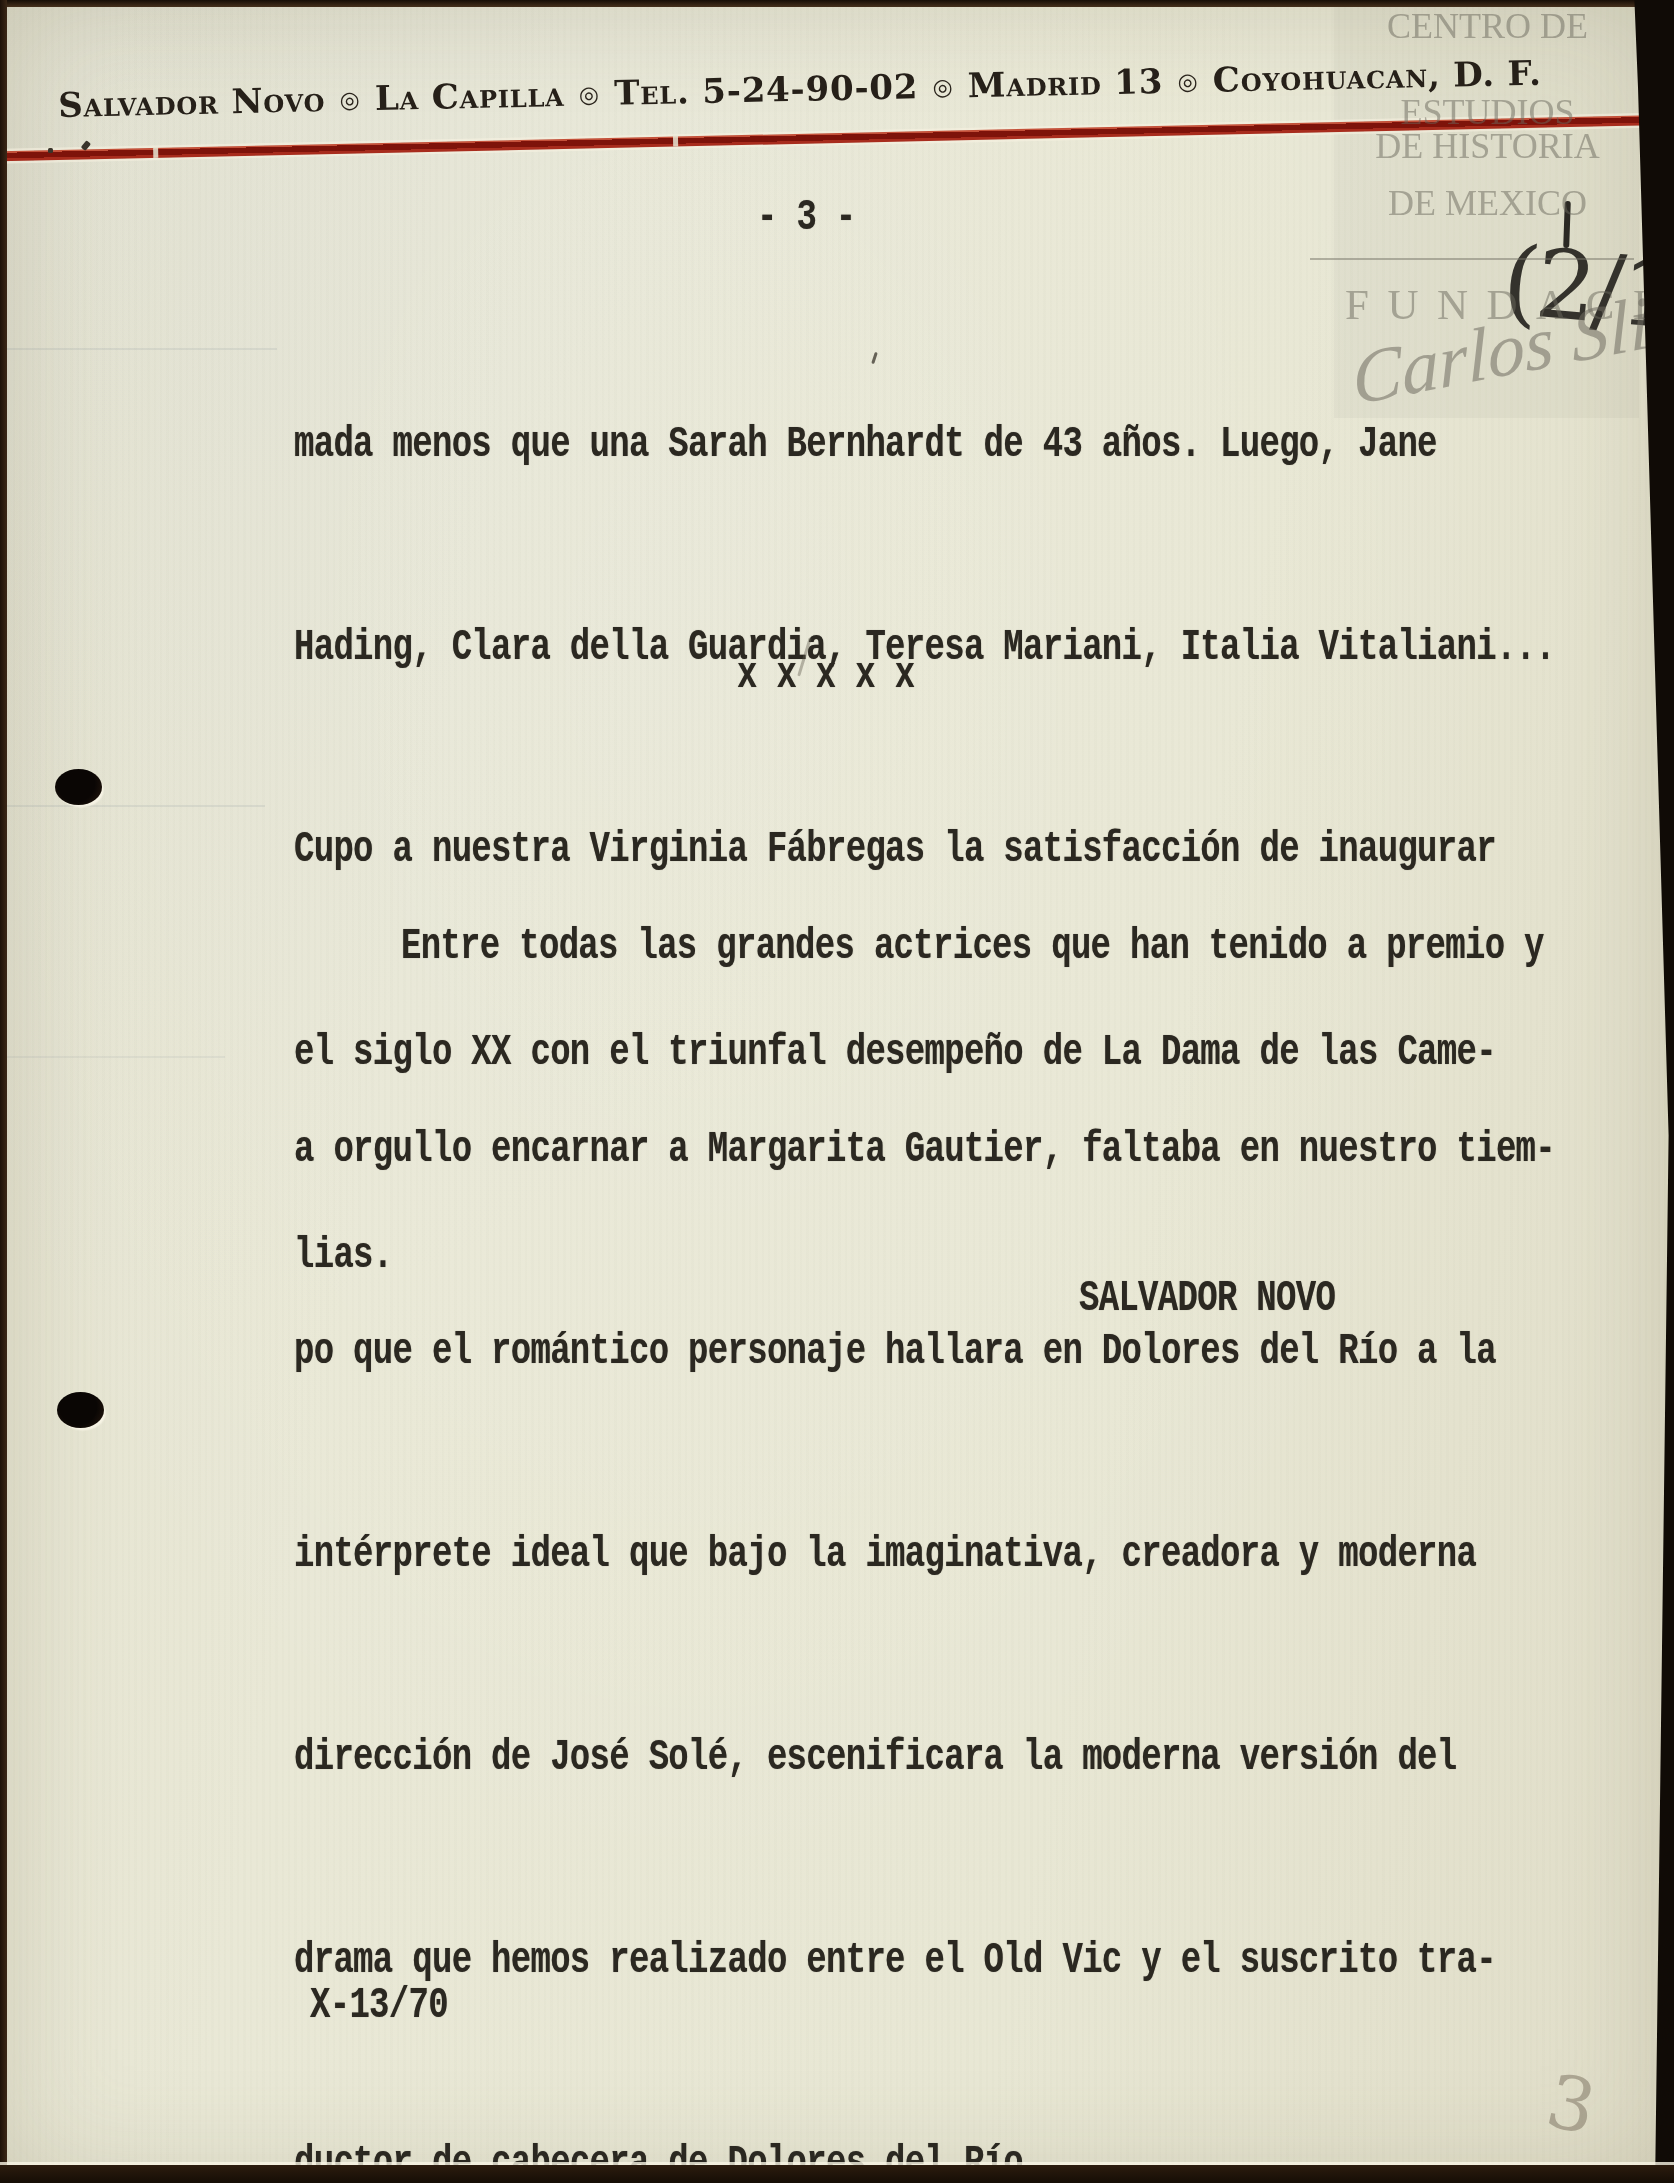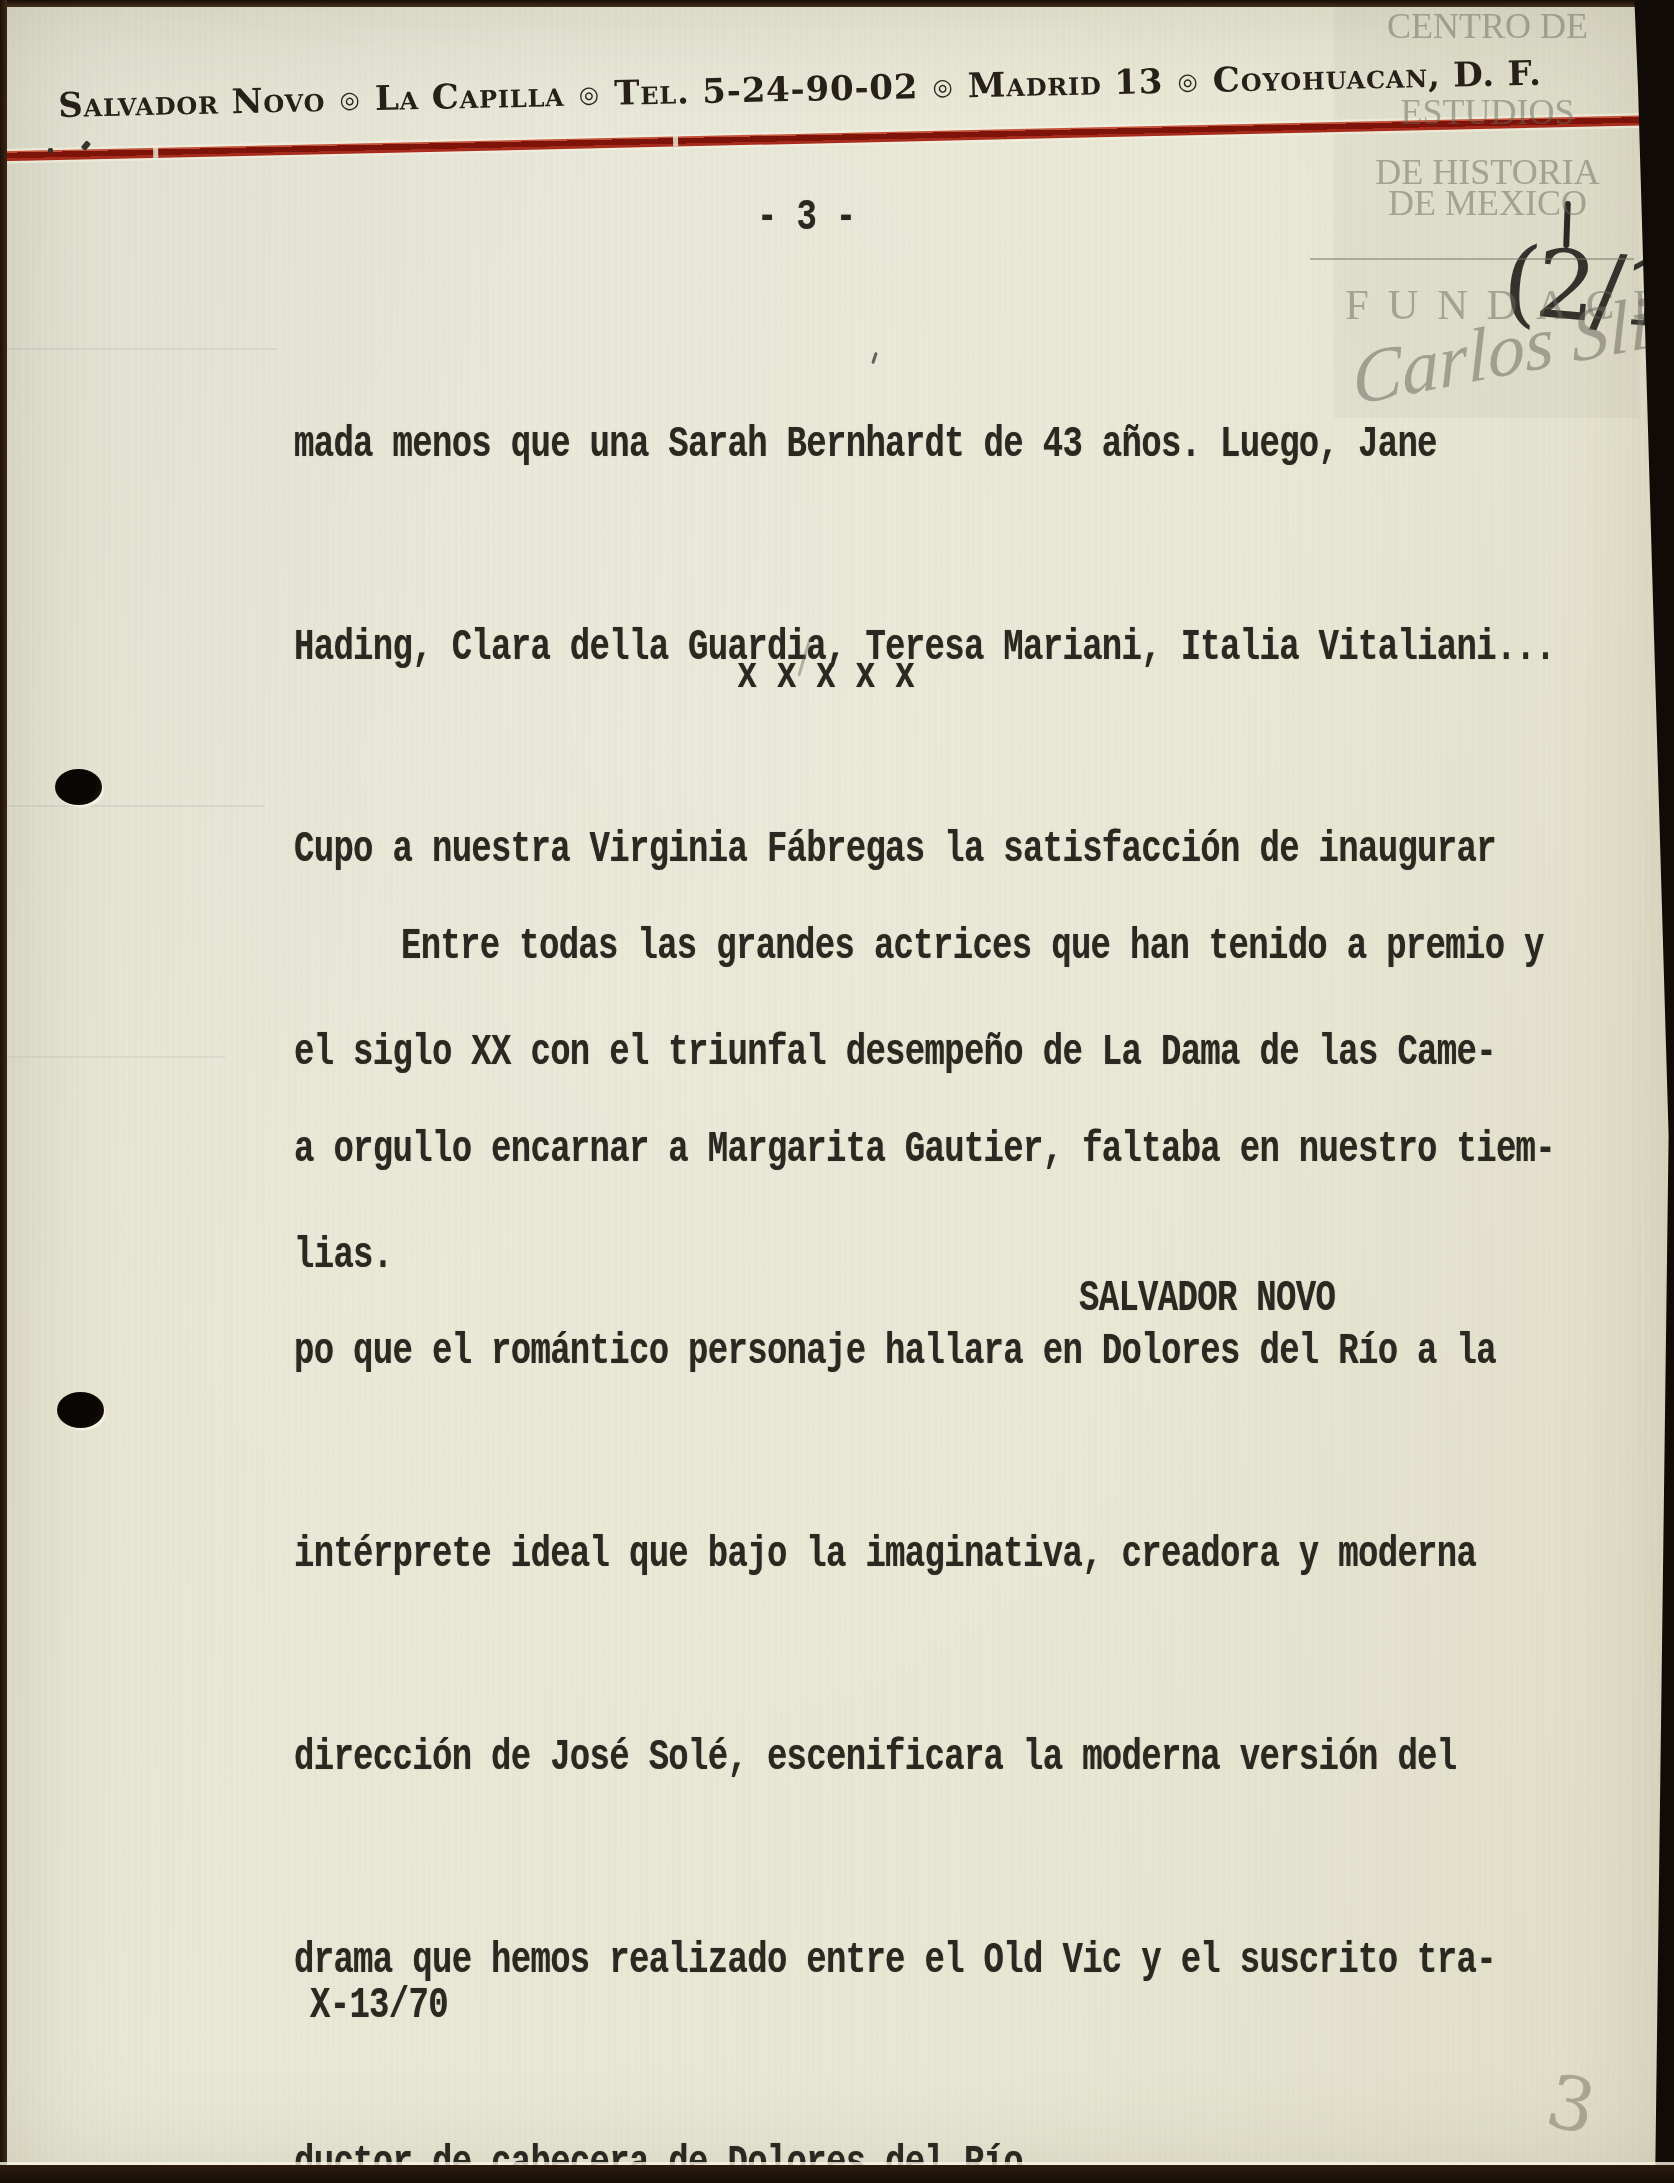--- a/index.html
+++ b/index.html
@@ -138,21 +138,21 @@
   <div class="speck" style="left:83px;top:141px;width:5.6px;height:8.8px;transform:rotate(40deg);"></div>
   <div class="speck" style="left:48px;top:148px;width:4.8px;height:4.8px;"></div>
   <div class="speck" style="left:873px;top:352px;width:3.2px;height:12px;transform:rotate(18deg);opacity:.75;"></div>
 
   <div class="hole" style="left:55px;top:769px;"></div>
   <div class="hole" style="left:57px;top:1392px;"></div>
 
   <div class="wm">
     <div class="wm-line" style="top:8px;">CENTRO DE</div>
     <div class="wm-line" style="top:94px;">ESTUDIOS</div>
-    <div class="wm-line" style="top:154px;">DE HISTORIA</div>
+    <div class="wm-line" style="top:128px;">DE HISTORIA</div>
     <div class="wm-line" style="top:185px;">DE MEXICO</div>
     <div class="wm-rule"></div>
     <div class="wm-fund">FUNDACIÓN</div>
     <div class="wm-script">Carlos Slim</div>
   </div>
 
   <div class="edge edge-top"></div>
   <div class="edge edge-left"></div>
   <div class="edge edge-right"></div>
   <div class="edge edge-bottom-line"></div>

